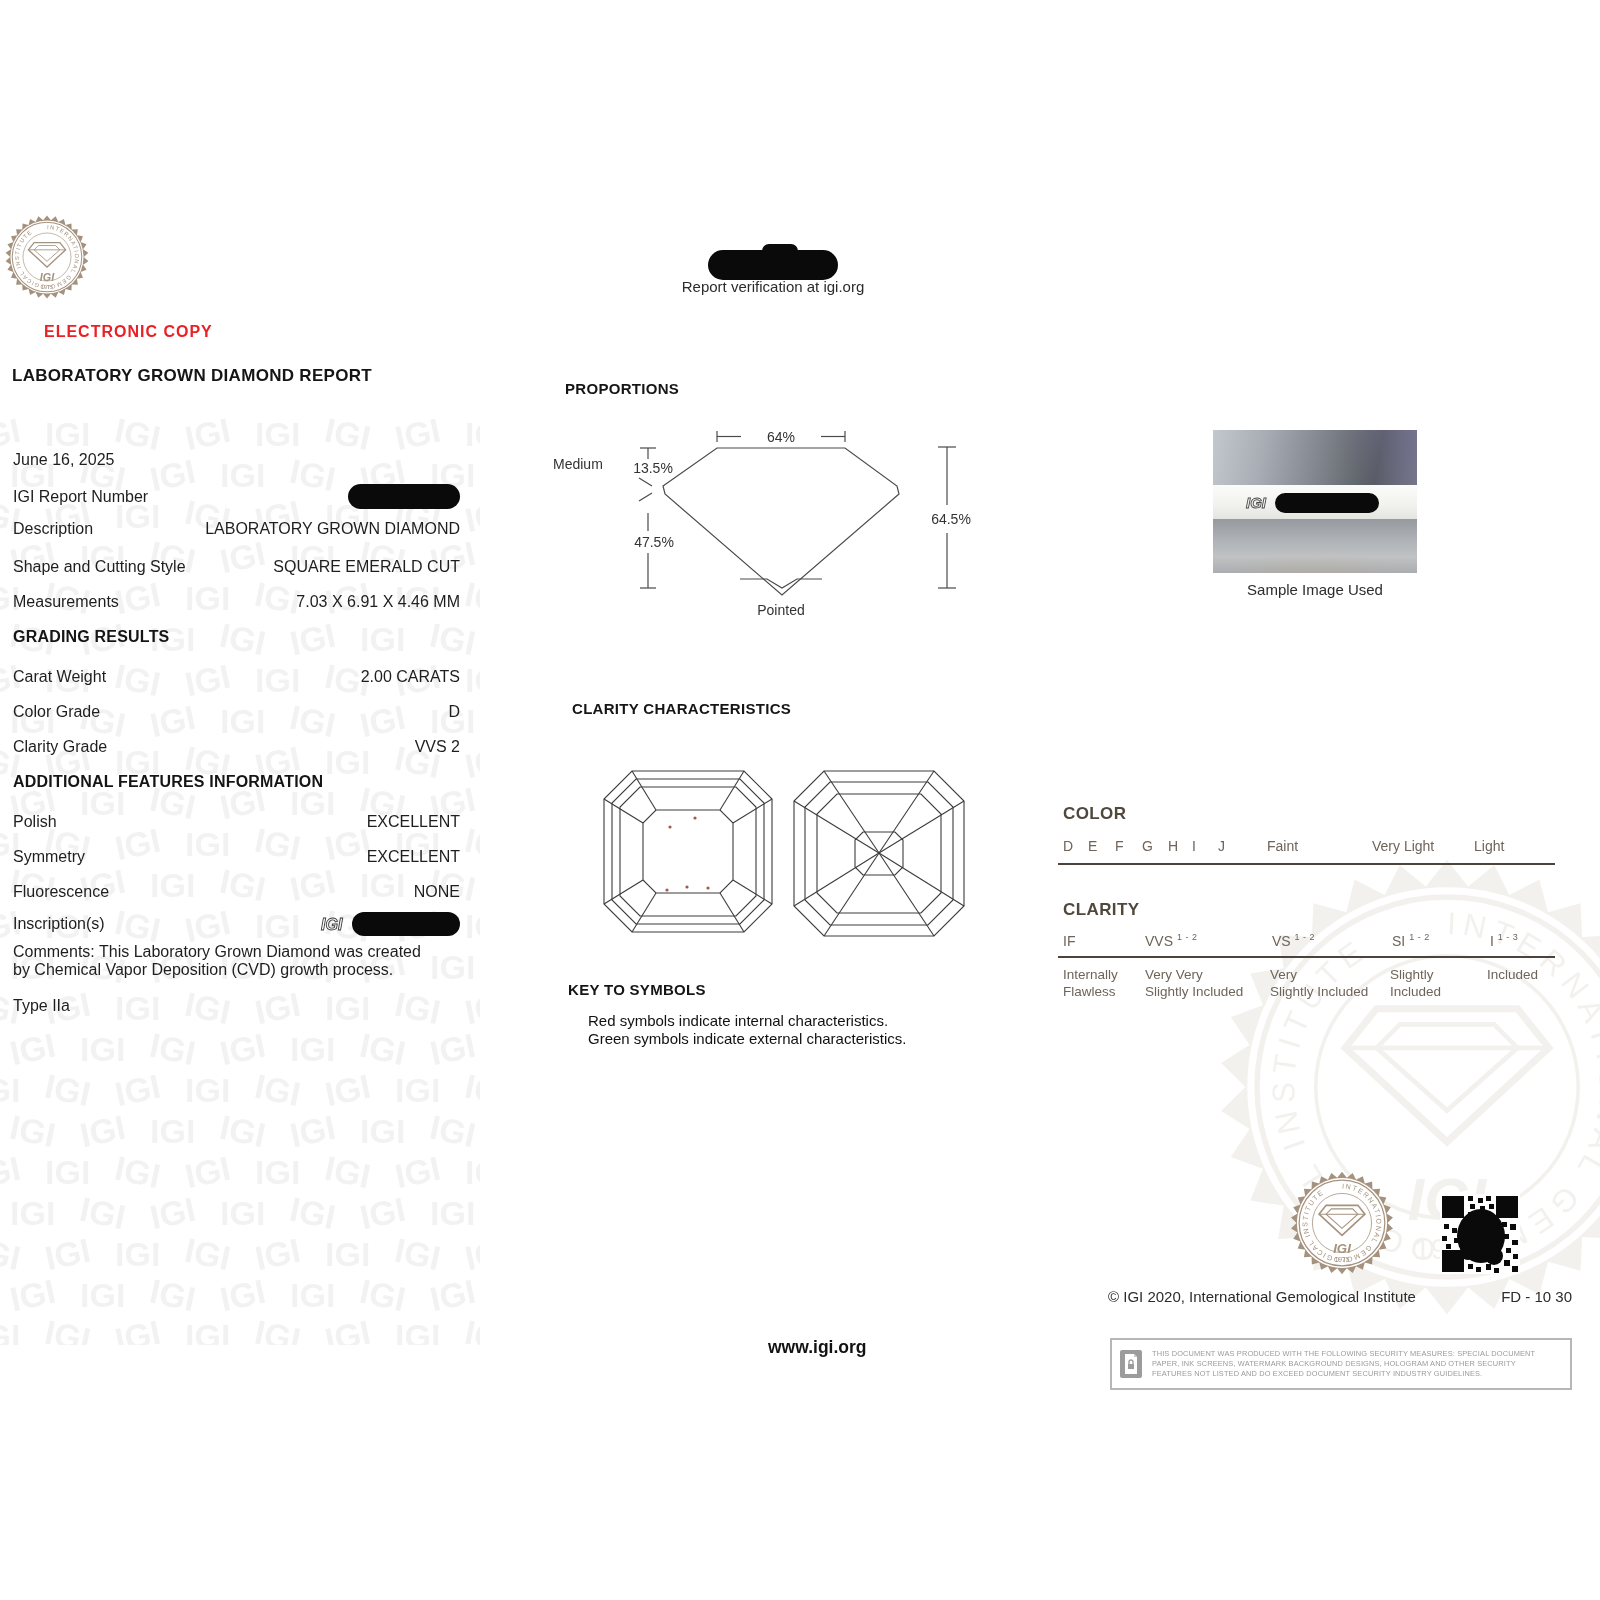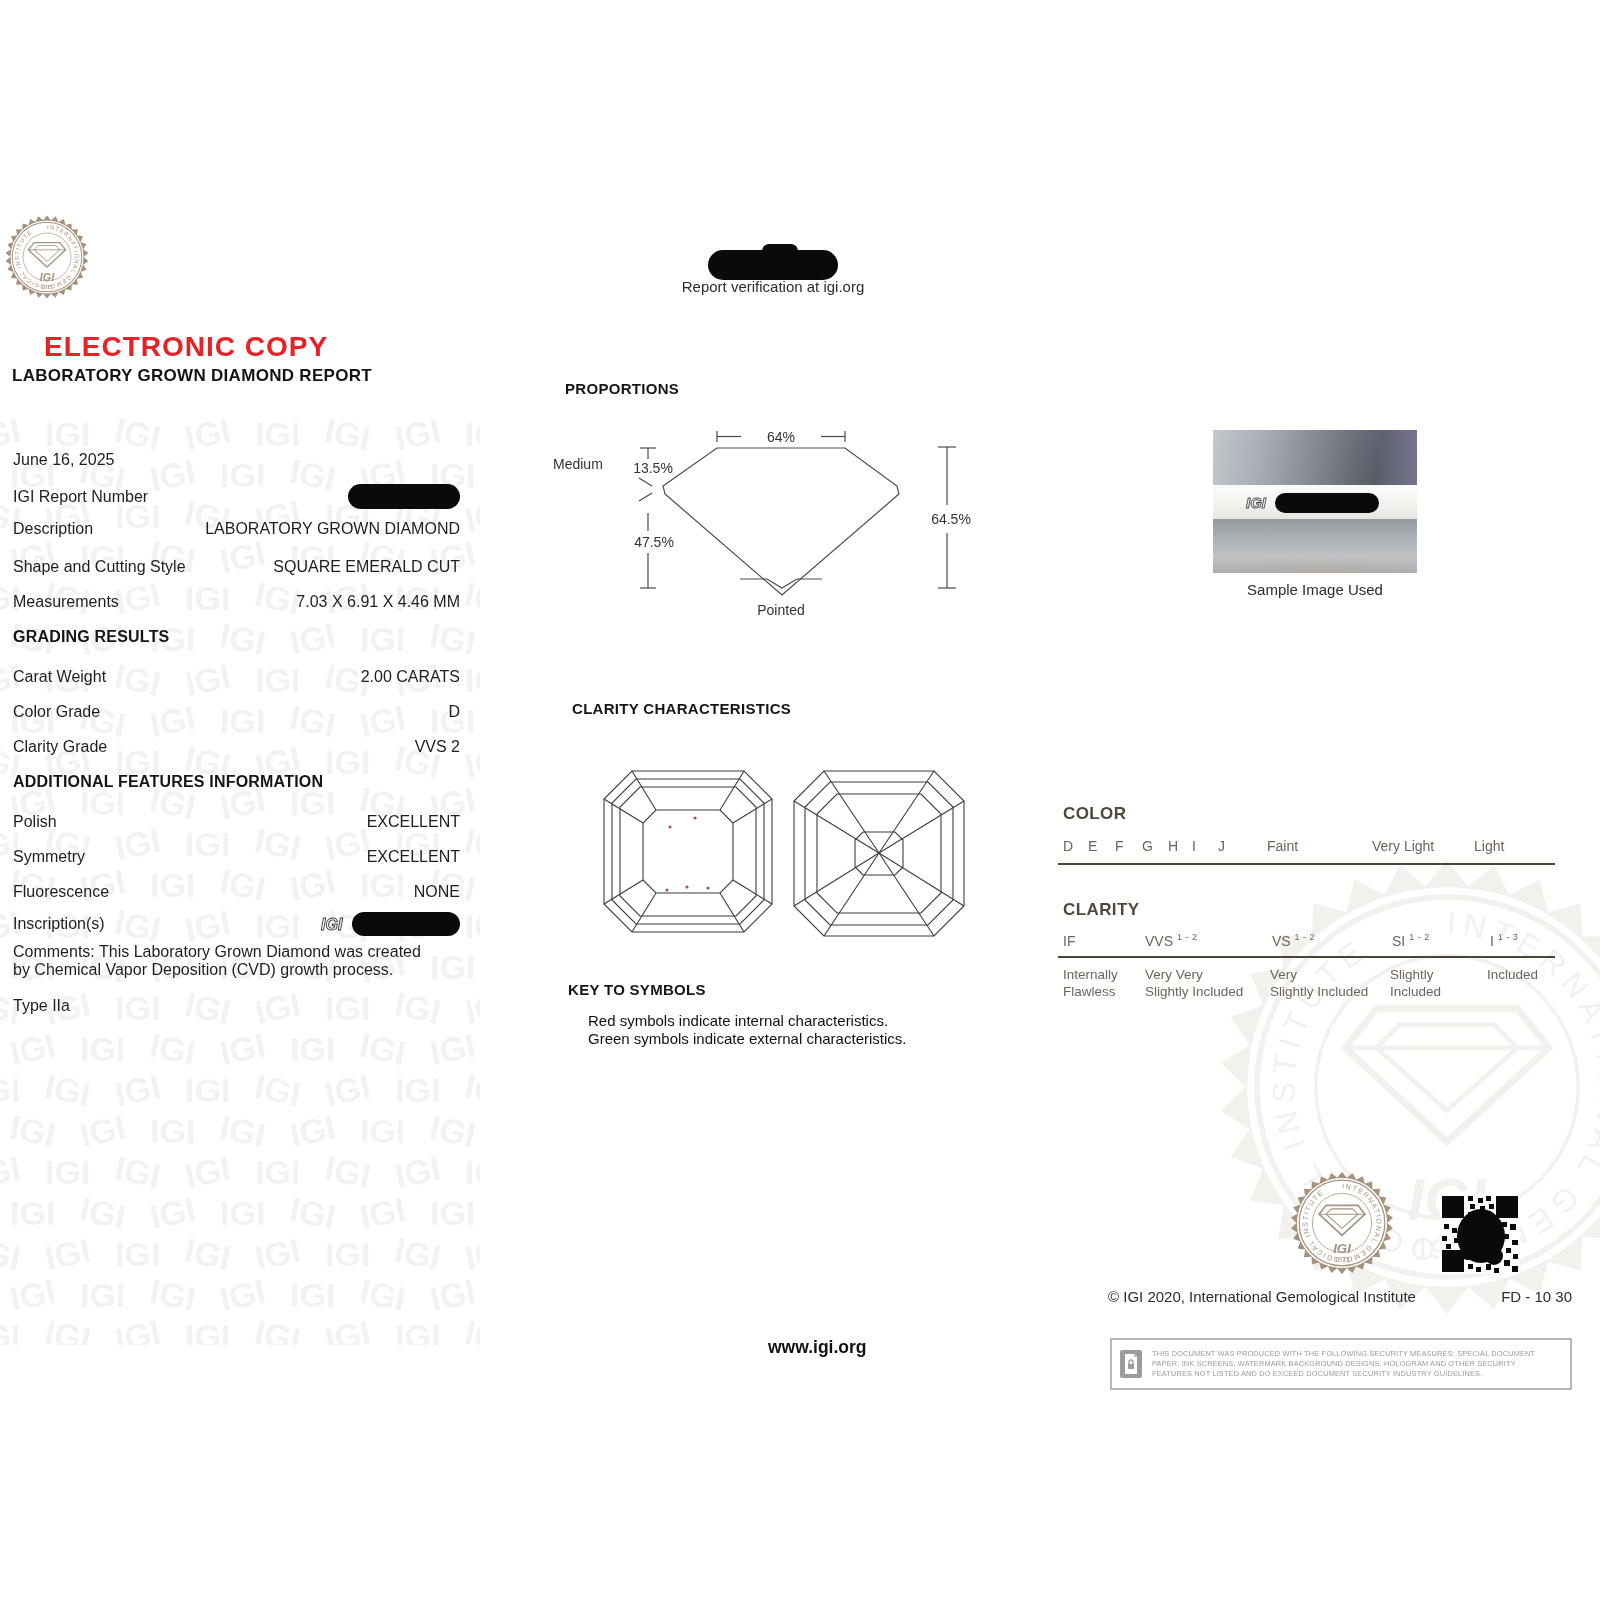--- a/index.html
+++ b/index.html
@@ -1,21 +1,21 @@
 <!DOCTYPE html>
 <html><head>
 <meta charset="utf-8">
 <style>
   html,body{margin:0;padding:0;background:#fff;}
   #page{position:relative;width:1600px;height:1600px;background:#ffffff;overflow:hidden;
         font-family:"Liberation Sans",sans-serif;color:#1e1e1e;}
   .abs{position:absolute;}
   
   .org-name{font-size:21.5px;font-weight:bold;color:#3b3b3b;letter-spacing:.6px;line-height:28.5px;}
-  .electronic{font-size:28px;font-weight:bold;color:#e82127;letter-spacing:1px;margin-top:8px;}
+  .electronic{font-size:16px;font-weight:bold;color:#e82127;letter-spacing:1px;}
   .report-title{font-size:17px;font-weight:bold;color:#151515;letter-spacing:.3px;}
   
   .pill{background:#0a0a0a;border-radius:14px;}
   
   .frow{position:absolute;left:13px;width:447px;display:flex;justify-content:space-between;
         font-size:16px;color:#1e1e1e;}
   .frow .lab{text-align:left;}
   .frow .val{text-align:right;}
   .sect{position:absolute;left:13px;font-size:16px;font-weight:bold;color:#151515;letter-spacing:.2px;}
   .comments{position:absolute;left:13px;width:412px;font-size:16px;line-height:18px;color:#1e1e1e;}

